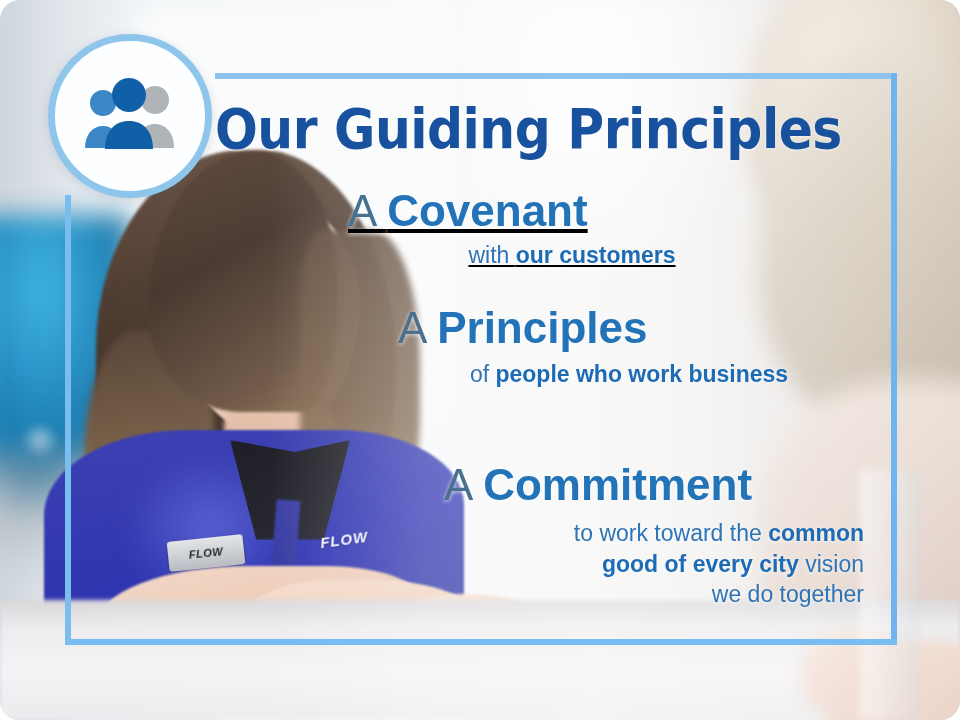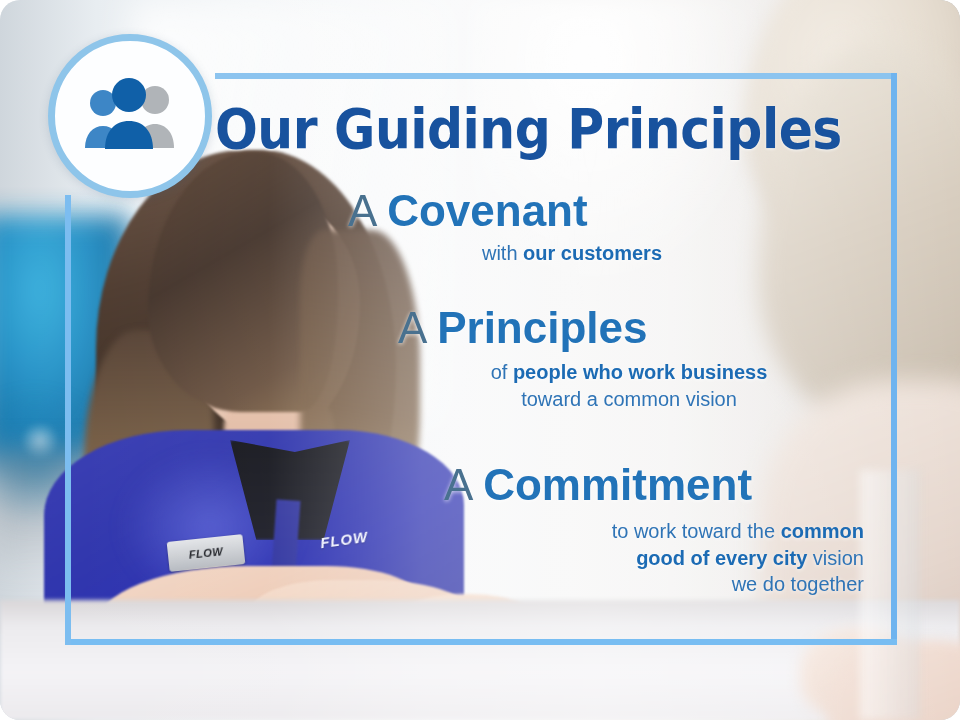--- a/index.html
+++ b/index.html
@@ -285,29 +285,29 @@
   .principle{position:absolute;}
   .p-head{
     font-size:44px;line-height:1.05;
     color:#2e74b8;
     white-space:nowrap;
     text-shadow:0 1px 4px rgba(255,255,255,.75);
   }
   .p-head .art{font-weight:normal;color:#49718f;}
   .p-head .word{font-weight:bold;color:#2273b8;}
   .p-sub{
-    font-size:20px;line-height:1.32;
+    font-size:23px;line-height:1.32;
     color:#2f74b6;
     font-weight:normal;
     text-shadow:0 1px 4px rgba(255,255,255,.8);
   }
   .p-sub b{font-weight:bold;color:#1c6bb4;}
 
   
-  #block-covenant{left:348px;top:188px;width:400px;text-align:left;}
+  #block-covenant{left:348px;top:188px;width:400px;text-align:left;text-decoration:underline;}
   #block-covenant .p-sub{text-align:center;padding-left:48px;padding-top:6px;}
 
   
   #block-community{left:398px;top:305px;width:420px;text-align:left;}
   #block-community .p-sub{text-align:center;padding-top:8px;padding-left:42px;}
 
   
   #block-commitment{left:444px;top:462px;width:420px;text-align:left;}
   #block-commitment .p-sub{text-align:right;padding-top:10px;padding-left:52px;}
 </style>
@@ -394,21 +394,21 @@
     <div class="p-head">
       <span class="art">A </span><span class="word">Covenant</span>
     </div>
     <div class="p-sub"><span>with </span><b>our customers</b></div>
   </div>
 
   <div class="principle" id="block-community">
     <div class="p-head">
       <span class="art">A </span><span class="word">Principles</span>
     </div>
-    <div class="p-sub"><span>of </span><b>people who work business</b><br><span>toward a common vision</span></div>
+    <div class="p-sub"><span>of </span><b>people who work business</b><br></div>
   </div>
 
   <div class="principle" id="block-commitment">
     <div class="p-head">
       <span class="art">A </span><span class="word">Commitment</span>
     </div>
     <div class="p-sub"><span>to work toward the </span><b>common</b><br><b>good of every city</b><span> vision</span><br><span>we do together</span></div>
   </div>
 
 </div>

